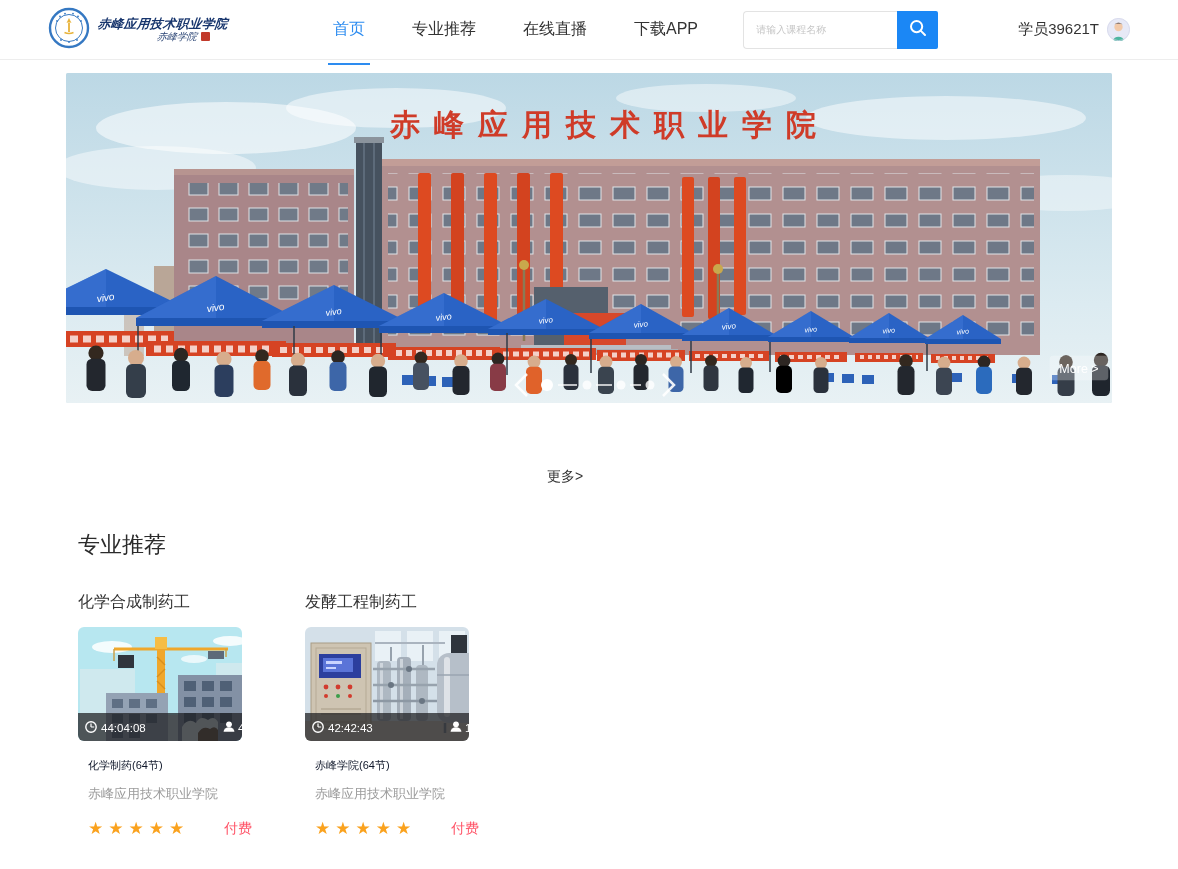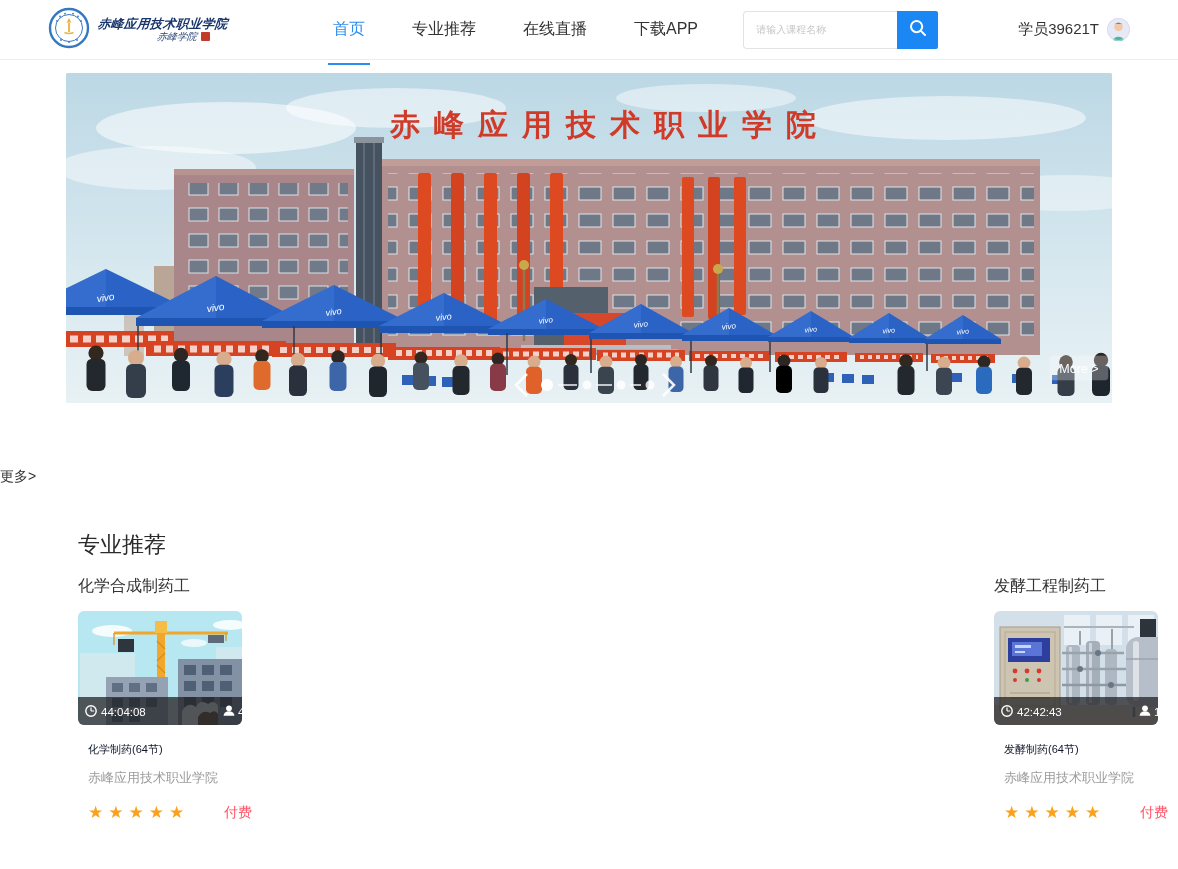--- a/index.html
+++ b/index.html
@@ -49,25 +49,25 @@
   .user { display:flex; align-items:center; gap:8px; margin-left:80px; }
   .user-name { font-size:15px; color:#333; white-space:nowrap; }
   .avatar { width:23px; height:23px; border-radius:50%; overflow:hidden; background:#e7e9f6; cursor:pointer; }
   
   .banner {
     width:1046px; height:330px; margin:13px 66px 0 66px; position:relative;
     border-radius:2px; overflow:hidden; background:#cfe2ea;
   }
   .banner svg { display:block; }
   
-  .more-row { text-align:left; padding-right:48px; margin-top:64px; }
+  .more-row { text-align:center; padding-right:48px; margin-top:64px; }
   .more-link { font-size:14px; color:#333; cursor:pointer; }
   .section-title { margin:44px 0 0 78px; font-size:22px; font-weight:500; color:#2b2b2b; }
   
-  .cards { display:flex; gap:43px; margin:16px 0 0 78px;justify-content:space-between; }
+  .cards { display:flex; gap:43px; margin:32px 0 0 78px; }
   .card { width:184px; }
   .job-title { font-size:16px; color:#333; margin-bottom:14px; white-space:nowrap; }
   .thumb { width:164px; height:114px; border-radius:6px; overflow:hidden; position:relative; cursor:pointer; }
   .course-title { font-size:11px; color:#0f172a; margin:17px 0 0 10px; }
   .org-name { font-size:13px; color:#9b9b9b; margin:12px 0 0 10px; }
   .card-foot { display:flex; align-items:center; justify-content:space-between; margin:15px 10px 0 10px; }
   .stars { color:#faa21e; font-size:17px; letter-spacing:5px; white-space:nowrap; }
   .price { font-size:14px; color:#ff5266; cursor:pointer; }
 </style>
 </head>
@@ -572,21 +572,21 @@
           <line x1="13" y1="100" x2="16.2" y2="100" stroke="#ffffff" stroke-width="1.2"></line>
           <text x="23" y="104.5" font-size="11.5" fill="#ffffff">42:42:43</text>
         </g>
         <g>
           <circle cx="151" cy="97.3" r="2.9" fill="#ffffff"></circle>
           <path d="M145.6 104.8 a5.4 4.6 0 0 1 10.8 0 Z" fill="#ffffff"></path>
           <text x="160" y="104.5" font-size="11.5" fill="#ffffff">196</text>
         </g>
       </svg>
     </div>
-    <div class="course-title">发酵制药(64节)</div>
+    <div class="course-title">赤峰学院(64节)</div>
     <div class="org-name">赤峰应用技术职业学院</div>
     <div class="card-foot">
       <span class="stars">★★★★★</span>
       <span class="price">付费</span>
     </div>
   </div>
 
 </div>
 
 </body></html>

